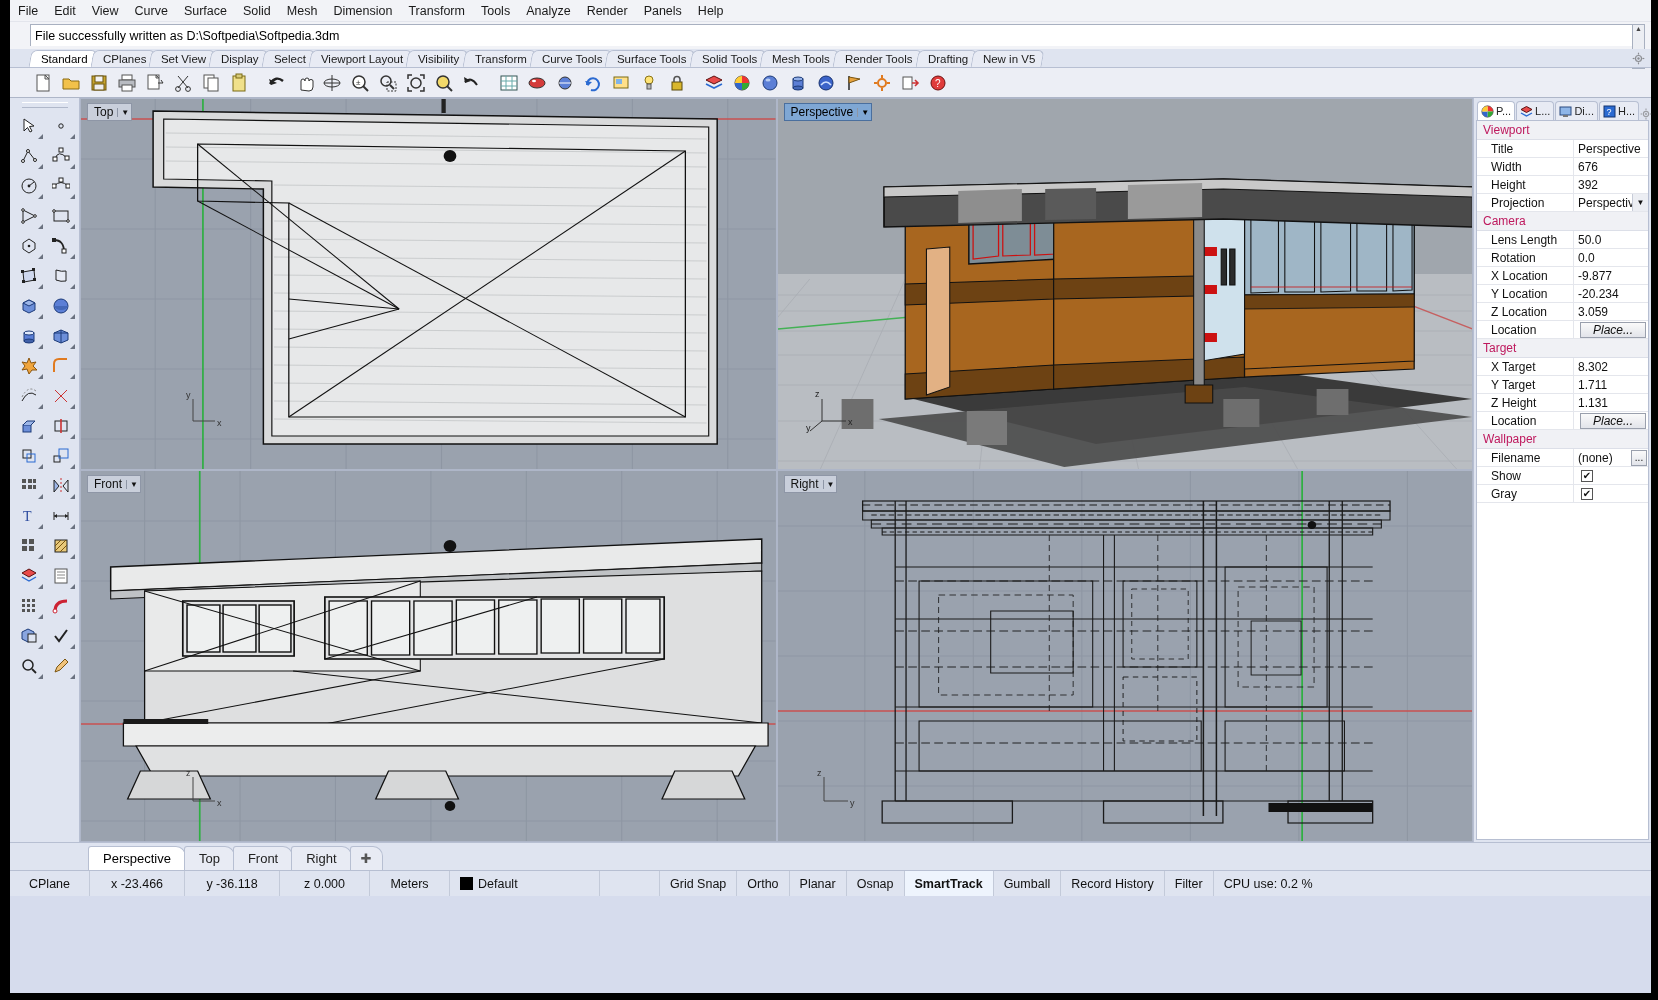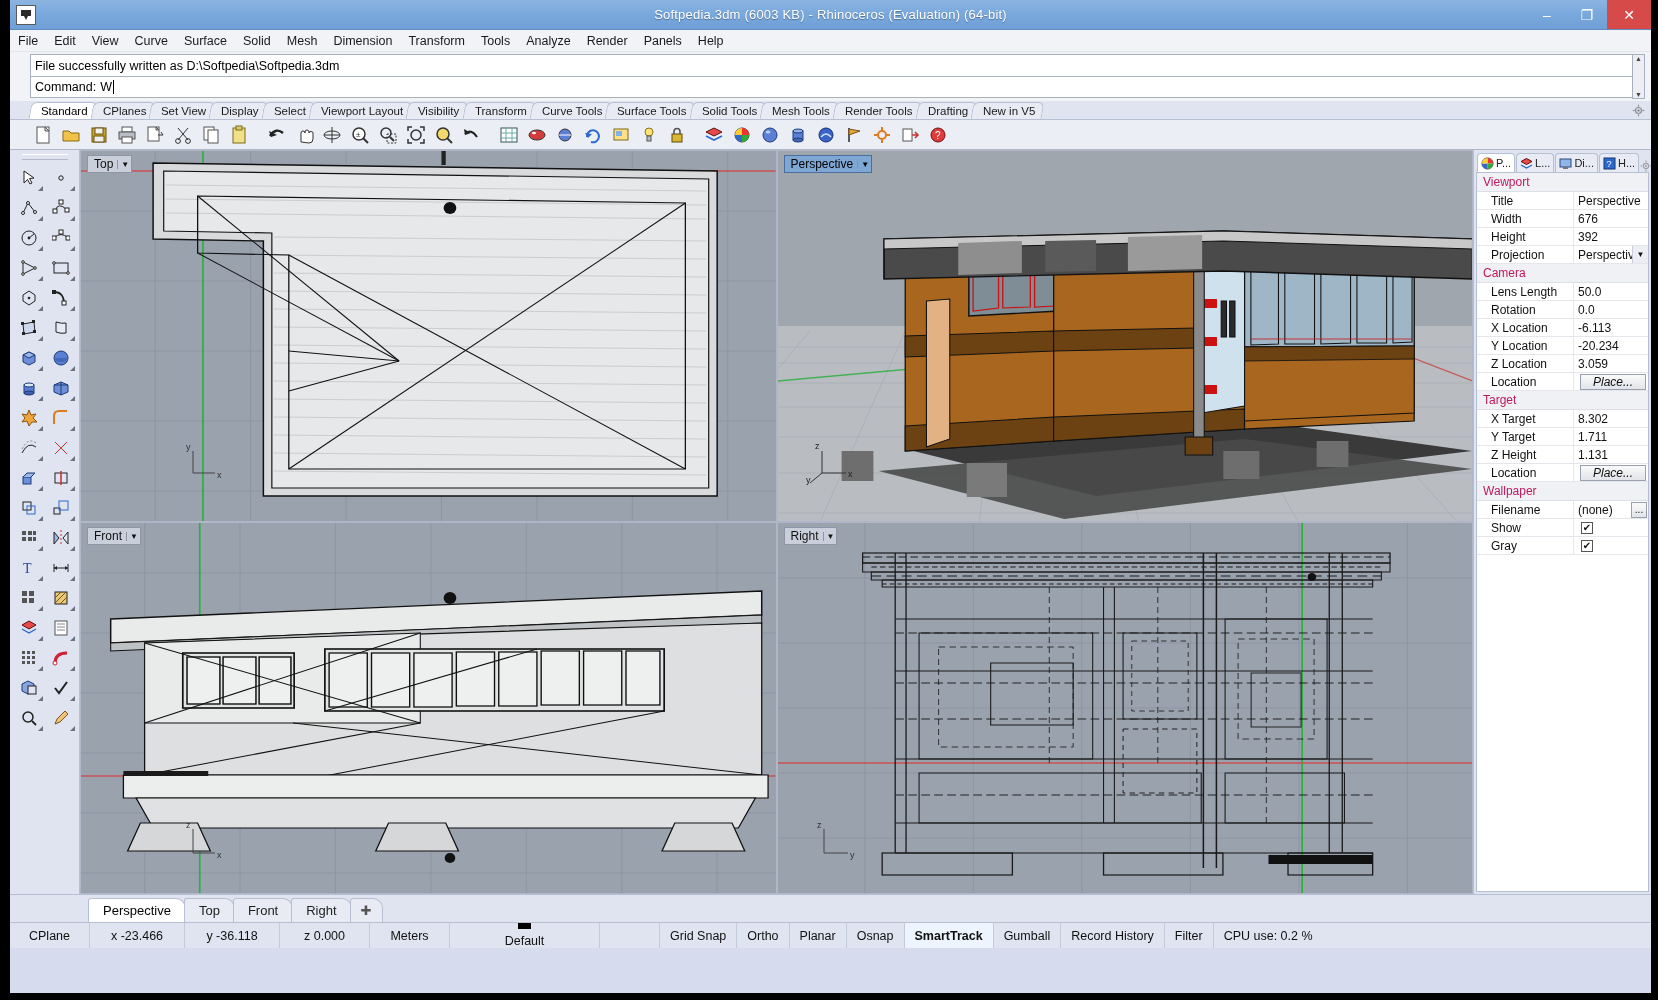--- a/index.html
+++ b/index.html
@@ -231,69 +231,51 @@
     height: 26px; background:#dfe4f0;
     display:flex; align-items:stretch;
     border-top:1px solid #b7bfd2;
     font-size:12.5px; color:#111;
   }
   .sb {
     display:flex; align-items:center; justify-content:center;
     padding: 0 10px; border-right:1px solid #c3cad9;
   }
   .sb.active { background:#eef4fd; font-weight:bold; }
-  .sb.swatch { gap:5px;flex-direction:column; }
+  .sb.swatch { gap:5px; }
   .swatch-box { width:13px; height:13px; background:#000; }
   .sb.fill { flex:1; justify-content:flex-start; border-right:none;}
 
   svg { display:block; }
 </style>
 </head>
 <body>
 
 <div class="app">
 
-  <div class="titlebar">
-    <div class="title-icon">
-      <svg width="14" height="14" viewBox="0 0 14 14">
-        <path d="M2 2 L12 2 L12 8 L9 8 L7 12 L5 8 L2 8 Z" fill="#2b2b2b"></path>
-      </svg>
-    </div>
-    <div class="title-text">Softpedia.3dm (6003 KB) - Rhinoceros (Evaluation) (64-bit)</div>
-    <div class="win-btns">
-      <div class="win-btn">–</div>
-      <div class="win-btn">❐</div>
-      <div class="win-btn close">✕</div>
-    </div>
-  </div>
 
   <div class="menubar" id="menubar">
       <div class="menu-item">File</div>
       <div class="menu-item">Edit</div>
       <div class="menu-item">View</div>
       <div class="menu-item">Curve</div>
       <div class="menu-item">Surface</div>
       <div class="menu-item">Solid</div>
       <div class="menu-item">Mesh</div>
       <div class="menu-item">Dimension</div>
       <div class="menu-item">Transform</div>
       <div class="menu-item">Tools</div>
       <div class="menu-item">Analyze</div>
       <div class="menu-item">Render</div>
       <div class="menu-item">Panels</div>
       <div class="menu-item">Help</div>
     </div>
 
   <div class="cmdwrap">
     <div class="cmd-history">File successfully written as D:\Softpedia\Softpedia.3dm</div>
-    <div class="cmd-input">
-      <span>Command:</span>
-      <span style="margin-left:4px">W</span>
-      <span class="cmd-caret"></span>
-    </div>
     <div class="cmd-scroll">
       <span>▲</span>
       <span>▼</span>
     </div>
   </div>
 
   <div class="tabstrip" id="tabstrip">
     <div class="ttab active"><span>Standard</span></div>
       <div class="ttab"><span>CPlanes</span></div>
       <div class="ttab"><span>Set View</span></div>
@@ -1231,21 +1213,21 @@
           <div class="rp-row">
             <div class="rp-key">Lens Length</div>
             <div class="rp-val">50.0</div>
           </div>
           <div class="rp-row">
             <div class="rp-key">Rotation</div>
             <div class="rp-val">0.0</div>
           </div>
           <div class="rp-row">
             <div class="rp-key">X Location</div>
-            <div class="rp-val">-6.113</div>
+            <div class="rp-val">-9.877</div>
           </div>
           <div class="rp-row">
             <div class="rp-key">Y Location</div>
             <div class="rp-val">-20.234</div>
           </div>
           <div class="rp-row">
             <div class="rp-key">Z Location</div>
             <div class="rp-val">3.059</div>
           </div>
           <div class="rp-row">

